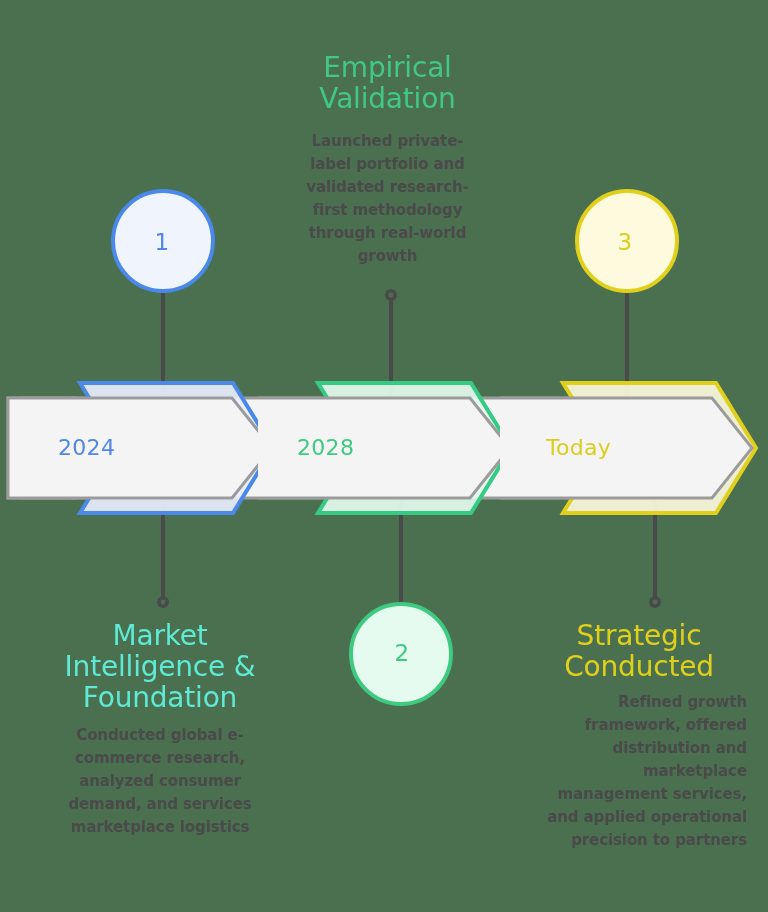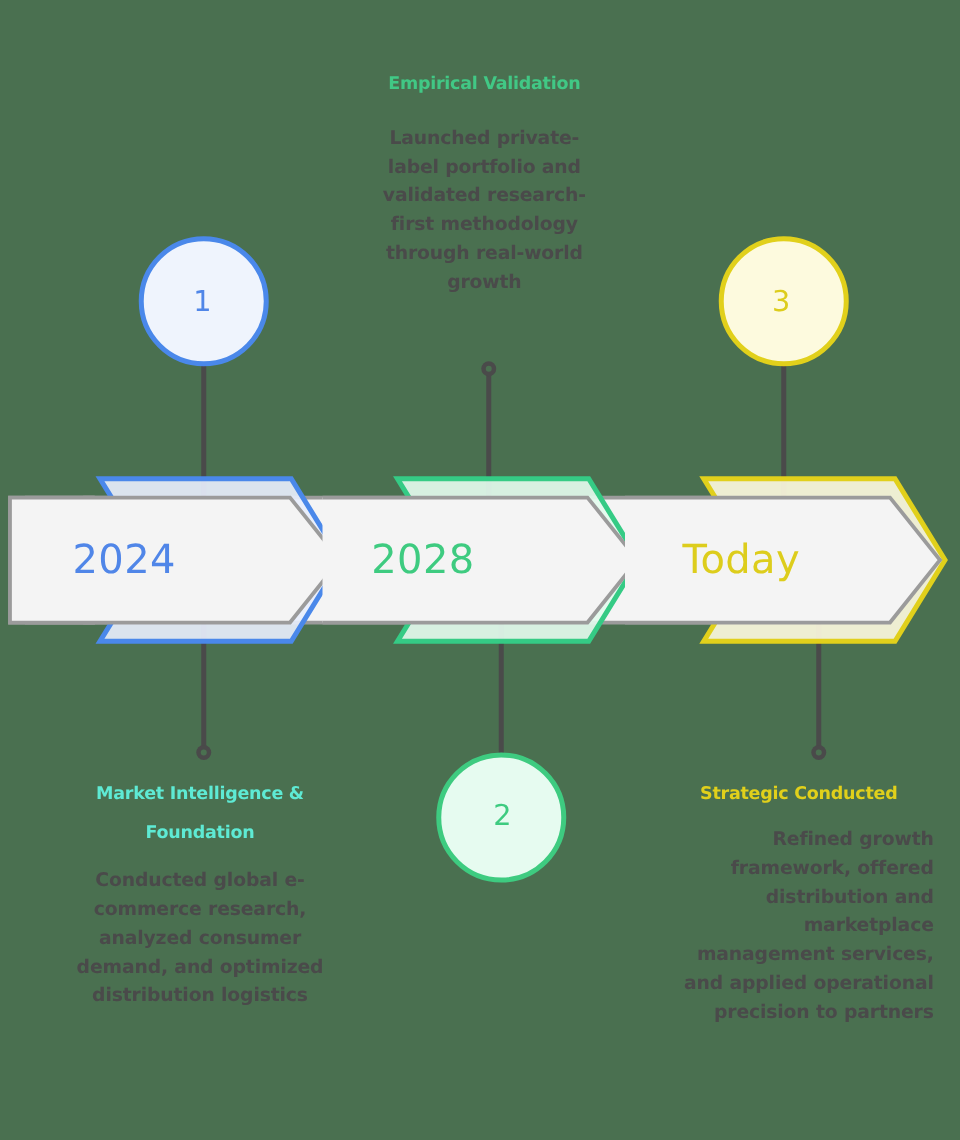--- a/index.html
+++ b/index.html
@@ -11,22 +11,22 @@
     overflow:hidden;
   }
   #stage { position:relative; width:768px; height:912px; }
 
   
   #art { position:absolute; left:0; top:0; width:768px; height:912px; }
 
   
   .txt-block { position:absolute; text-align:center; }
   .txt-title {
-    font-weight:bold;
-    font-size:14px;
+    font-weight:normal;
+    font-size:28px;
     line-height:31px;
     letter-spacing:-0.2px;
   }
   .txt-body {
     margin-top:11px;
     font-weight:bold;
     font-size:15px;
     line-height:23px;
     color:#4a4a4a;
     letter-spacing:-0.1px;
@@ -40,21 +40,21 @@
   #block-1 .txt-title { color:#5eead4; }
   #block-2 .txt-title { color:#41c885; }
   #block-3 .txt-title { color:#e1d01b; }
 
   #block-2 .txt-body { margin-top:16px; }
   #block-3 .txt-body { margin-top:9px;text-align:right; }
 
   
   .year-label {
     position:absolute;
-    font-size:32px;
+    font-size:22px;
     line-height:25px;
     font-weight:normal;
     letter-spacing:0.3px;
     white-space:nowrap;
     text-align:center;
   }
   #year-1 { left:58px;  top:435px; color:#5086e8; }
   #year-2 { left:297px; top:435px; color:#3ecb80; }
   #year-3 { left:546px; top:435px; color:#ddcd1c; }
 
@@ -125,21 +125,21 @@
   <div class="year-label" id="year-1">2024</div>
   <div class="year-label" id="year-2">2028</div>
   <div class="year-label" id="year-3">Today</div>
 
   <div class="num-label" id="num-1">1</div>
   <div class="num-label" id="num-2">2</div>
   <div class="num-label" id="num-3">3</div>
 
   <div class="txt-block" id="block-1">
     <div class="txt-title">Market Intelligence &amp; Foundation</div>
-    <div class="txt-body">Conducted global e-commerce research, analyzed consumer demand, and optimized distribution logistics</div>
+    <div class="txt-body">Conducted global e-commerce research, analyzed consumer demand, and services marketplace logistics</div>
   </div>
 
   <div class="txt-block" id="block-2">
     <div class="txt-title">Empirical Validation</div>
     <div class="txt-body">Launched private-label portfolio and validated research-first methodology through real-world growth</div>
   </div>
 
   <div class="txt-block" id="block-3">
     <div class="txt-title">Strategic Conducted</div>
     <div class="txt-body">Refined growth framework, offered distribution and marketplace management services, and applied operational precision to partners</div>

